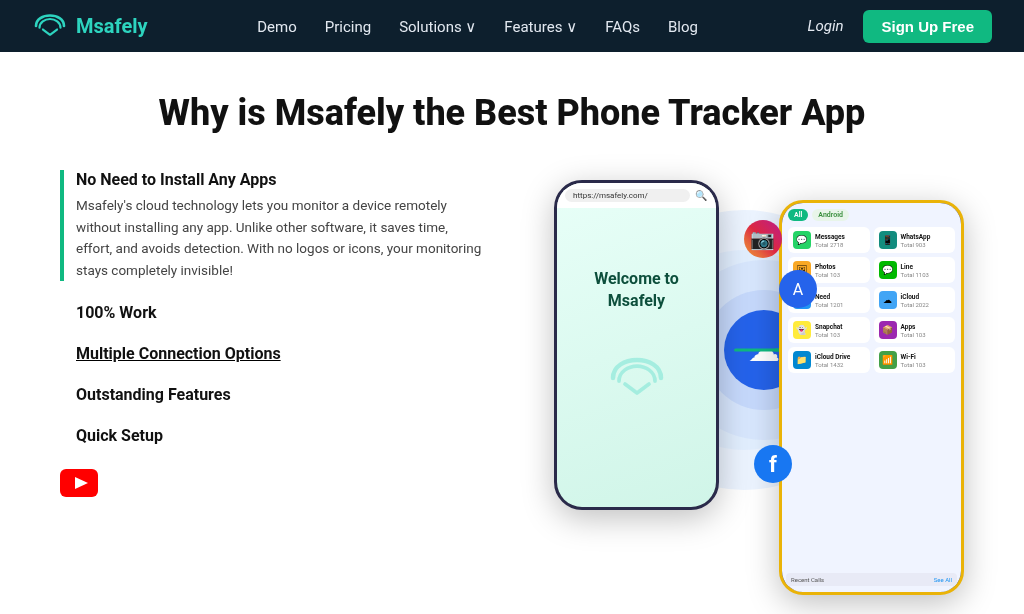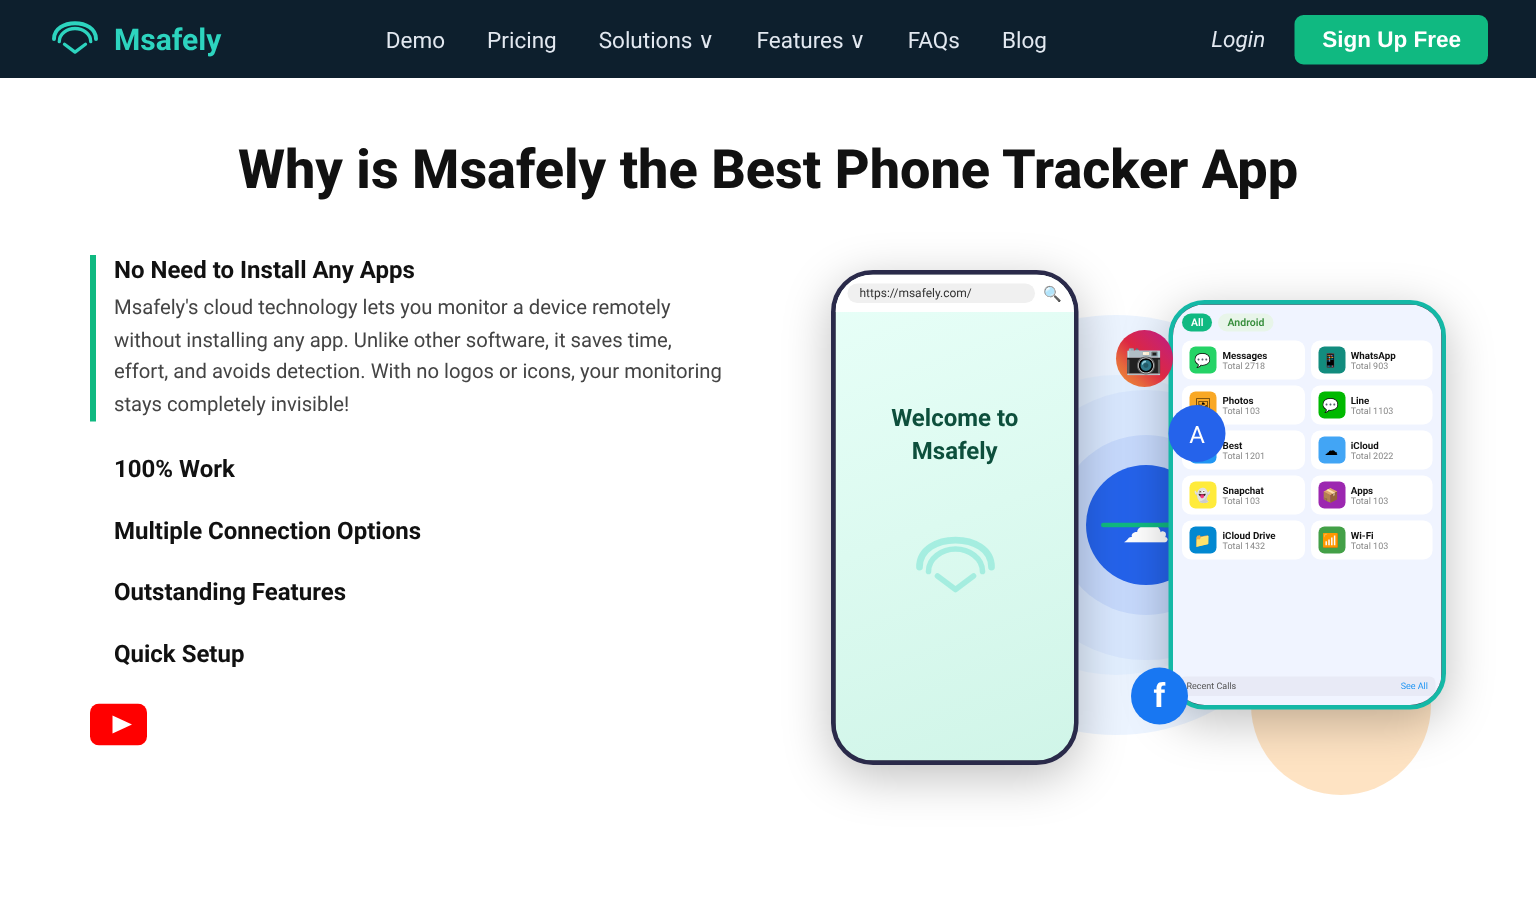--- a/index.html
+++ b/index.html
@@ -272,24 +272,24 @@
       left: 230px;
       color: white;
     }
 
     
     .phone-right {
       position: absolute;
       right: 0px;
       top: 30px;
       width: 185px;
-      height: 273px;
+      height: 395px;
       background: #1a1a2e;
       border-radius: 24px;
-      border: 3px solid #14b8a6;
+      border: 3px solid #eab308;
       overflow: hidden;
       box-shadow: 0 8px 32px rgba(0,0,0,0.25);
       z-index: 3;
     }
     .phone-right-screen {
       background: #f0f4ff;
       height: 100%;
       padding: 6px;
     }
     .phone-tabs {
@@ -420,21 +420,21 @@
 
       <div class="feature-item active">
         <div class="feature-title">No Need to Install Any Apps</div>
         <div class="feature-desc">Msafely's cloud technology lets you monitor a device remotely without installing any app. Unlike other software, it saves time, effort, and avoids detection. With no logos or icons, your monitoring stays completely invisible!</div>
       </div>
 
       <div class="feature-item" style="cursor:pointer;">
         <div class="feature-title">100% Work</div>
       </div>
 
-      <div class="feature-item" style="cursor:pointer;">
+      <div class="feature-item" style="cursor:pointer;text-decoration:underline;">
         <div class="feature-title">Multiple Connection Options</div>
       </div>
 
       <div class="feature-item" style="cursor:pointer;">
         <div class="feature-title">Outstanding Features</div>
       </div>
 
       <div class="feature-item" style="cursor:pointer;">
         <div class="feature-title">Quick Setup</div>
       </div>
@@ -523,21 +523,21 @@
               <div class="app-icon-box" style="background:#00b900;">💬</div>
               <div class="app-info">
                 <div class="app-name">Line</div>
                 <div class="app-count">Total 1103</div>
               </div>
             </div>
 
             <div class="app-card">
               <div class="app-icon-box" style="background:#2196f3;">📞</div>
               <div class="app-info">
-                <div class="app-name">Best</div>
+                <div class="app-name">Need</div>
                 <div class="app-count">Total 1201</div>
               </div>
             </div>
             <div class="app-card">
               <div class="app-icon-box" style="background:#42a5f5;">☁</div>
               <div class="app-info">
                 <div class="app-name">iCloud</div>
                 <div class="app-count">Total 2022</div>
               </div>
             </div>

